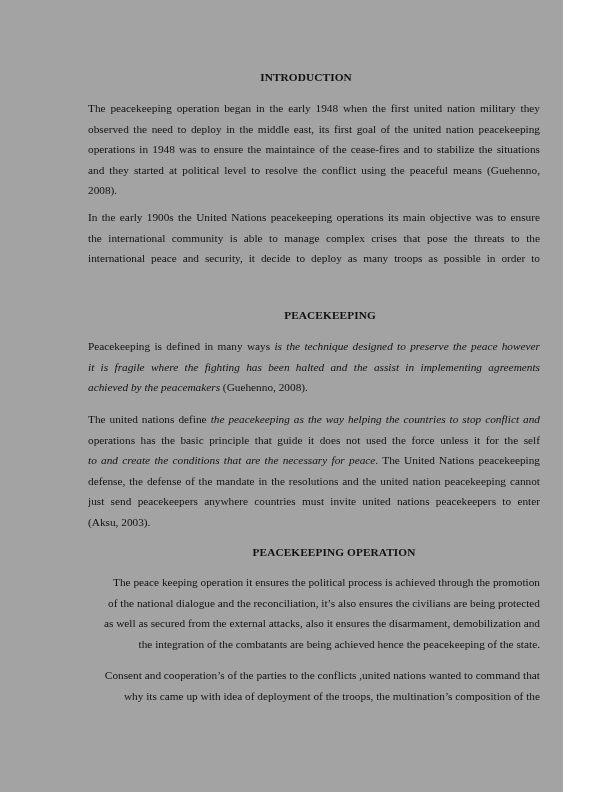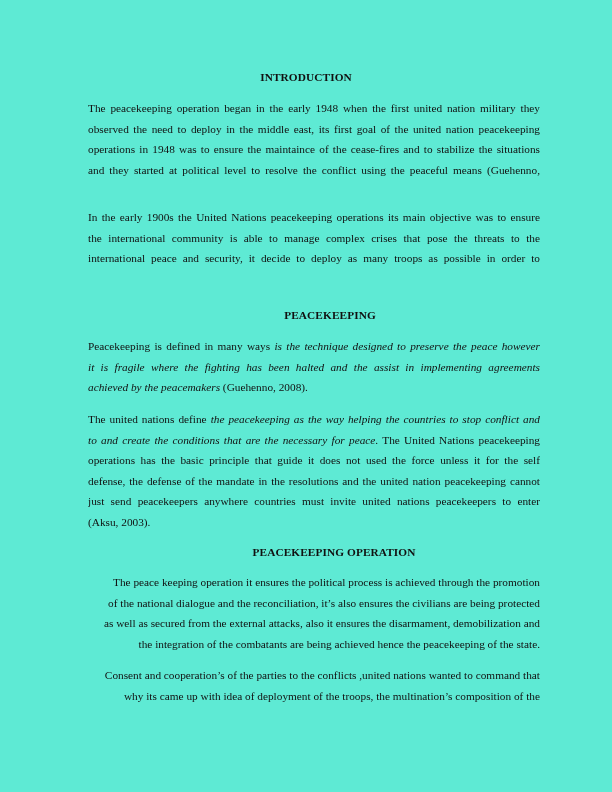--- a/index.html
+++ b/index.html
@@ -1,18 +1,18 @@
 <!DOCTYPE html>
 <html><head>
 <meta charset="utf-8">
 <style>
   html, body { margin: 0; padding: 0; background: #ffffff; }
   body { width: 612px; height: 792px; position: relative; overflow: hidden;
          font-family: "Liberation Serif", "DejaVu Serif", serif; color: #111; }
-  .page { position: absolute; left: 0; top: 0; width: 612px; height: 792px; background: #5eead4; }
+  .page { position: absolute; left: 0; top: 0; width: 563px; height: 792px; background: #a3a3a3; }
   .heading { position: absolute; left: 0; width: 612px; text-align: center;
              font-weight: bold; font-size: 11.3px; letter-spacing: 0.1px; }
   .para { position: absolute; left: 72px; width: 468px; font-size: 11.3px; }
   .line { height: 20.6px; line-height: 20.6px; white-space: nowrap; margin-left: 16px; }
   .justify { text-align: justify; text-align-last: justify; white-space: normal; overflow: hidden; }
   .last { text-align: left; text-align-last: left; }
   .left { text-align: right; }
   i { font-style: italic; }
 </style>
 </head>
@@ -20,40 +20,41 @@
 
 <div class="page">
 
   <div class="heading" style="top:71px;">INTRODUCTION</div>
 
   <div class="para" style="top:98px;">
     <div class="line justify">The peacekeeping operation began in the early 1948 when the first united nation military they</div>
     <div class="line justify">observed the need to deploy in the middle east, its first goal of the united nation peacekeeping</div>
     <div class="line justify">operations in 1948 was to ensure the maintaince of the cease-fires and to stabilize the situations</div>
     <div class="line justify">and they started at political level to resolve the conflict using the peaceful means (Guehenno,</div>
+    <div class="line last">2008).</div>
   </div>
 
   <div class="para" style="top:207px;">
     <div class="line justify">In the early 1900s the United Nations peacekeeping operations its main objective was to ensure</div>
     <div class="line justify">the international community is able to manage complex crises that pose the threats to the</div>
     <div class="line justify">international peace and security, it decide to deploy as many troops as possible in order to</div>
   </div>
 
   <div class="heading" style="top:309px;padding-left:24px;">PEACEKEEPING</div>
 
   <div class="para" style="top:336px;">
     <div class="line justify"><span>Peacekeeping is defined in many ways </span><i>is the technique designed to preserve the peace however</i></div>
     <div class="line justify"><i>it is fragile where the fighting has been halted and the assist in implementing agreements</i></div>
     <div class="line last"><i>achieved by the peacemakers</i><span> (Guehenno, 2008).</span></div>
   </div>
 
   <div class="para" style="top:409px;">
     <div class="line justify"><span>The united nations define </span><i>the peacekeeping as the way helping the countries to stop conflict and</i></div>
+    <div class="line justify">operations has the basic principle that guide it does not used the force unless it for the self</div>
     <div class="line justify"><i>to and create the conditions that are the necessary for peace</i><span>. The United Nations peacekeeping</span></div>
-    <div class="line justify">operations has the basic principle that guide it does not used the force unless it for the self</div>
     <div class="line justify">defense, the defense of the mandate in the resolutions and the united nation peacekeeping cannot</div>
     <div class="line justify">just send peacekeepers anywhere countries must invite united nations peacekeepers to enter</div>
     <div class="line last">(Aksu, 2003).</div>
   </div>
 
   <div class="heading" style="top:546px;margin-left:28px;">PEACEKEEPING OPERATION</div>
 
   <div class="para" style="top:572px;">
     <div class="line left">The peace keeping operation it ensures  the political process is achieved through the promotion</div>
     <div class="line left">of the national dialogue and the reconciliation, it’s also ensures the civilians are being protected</div>

